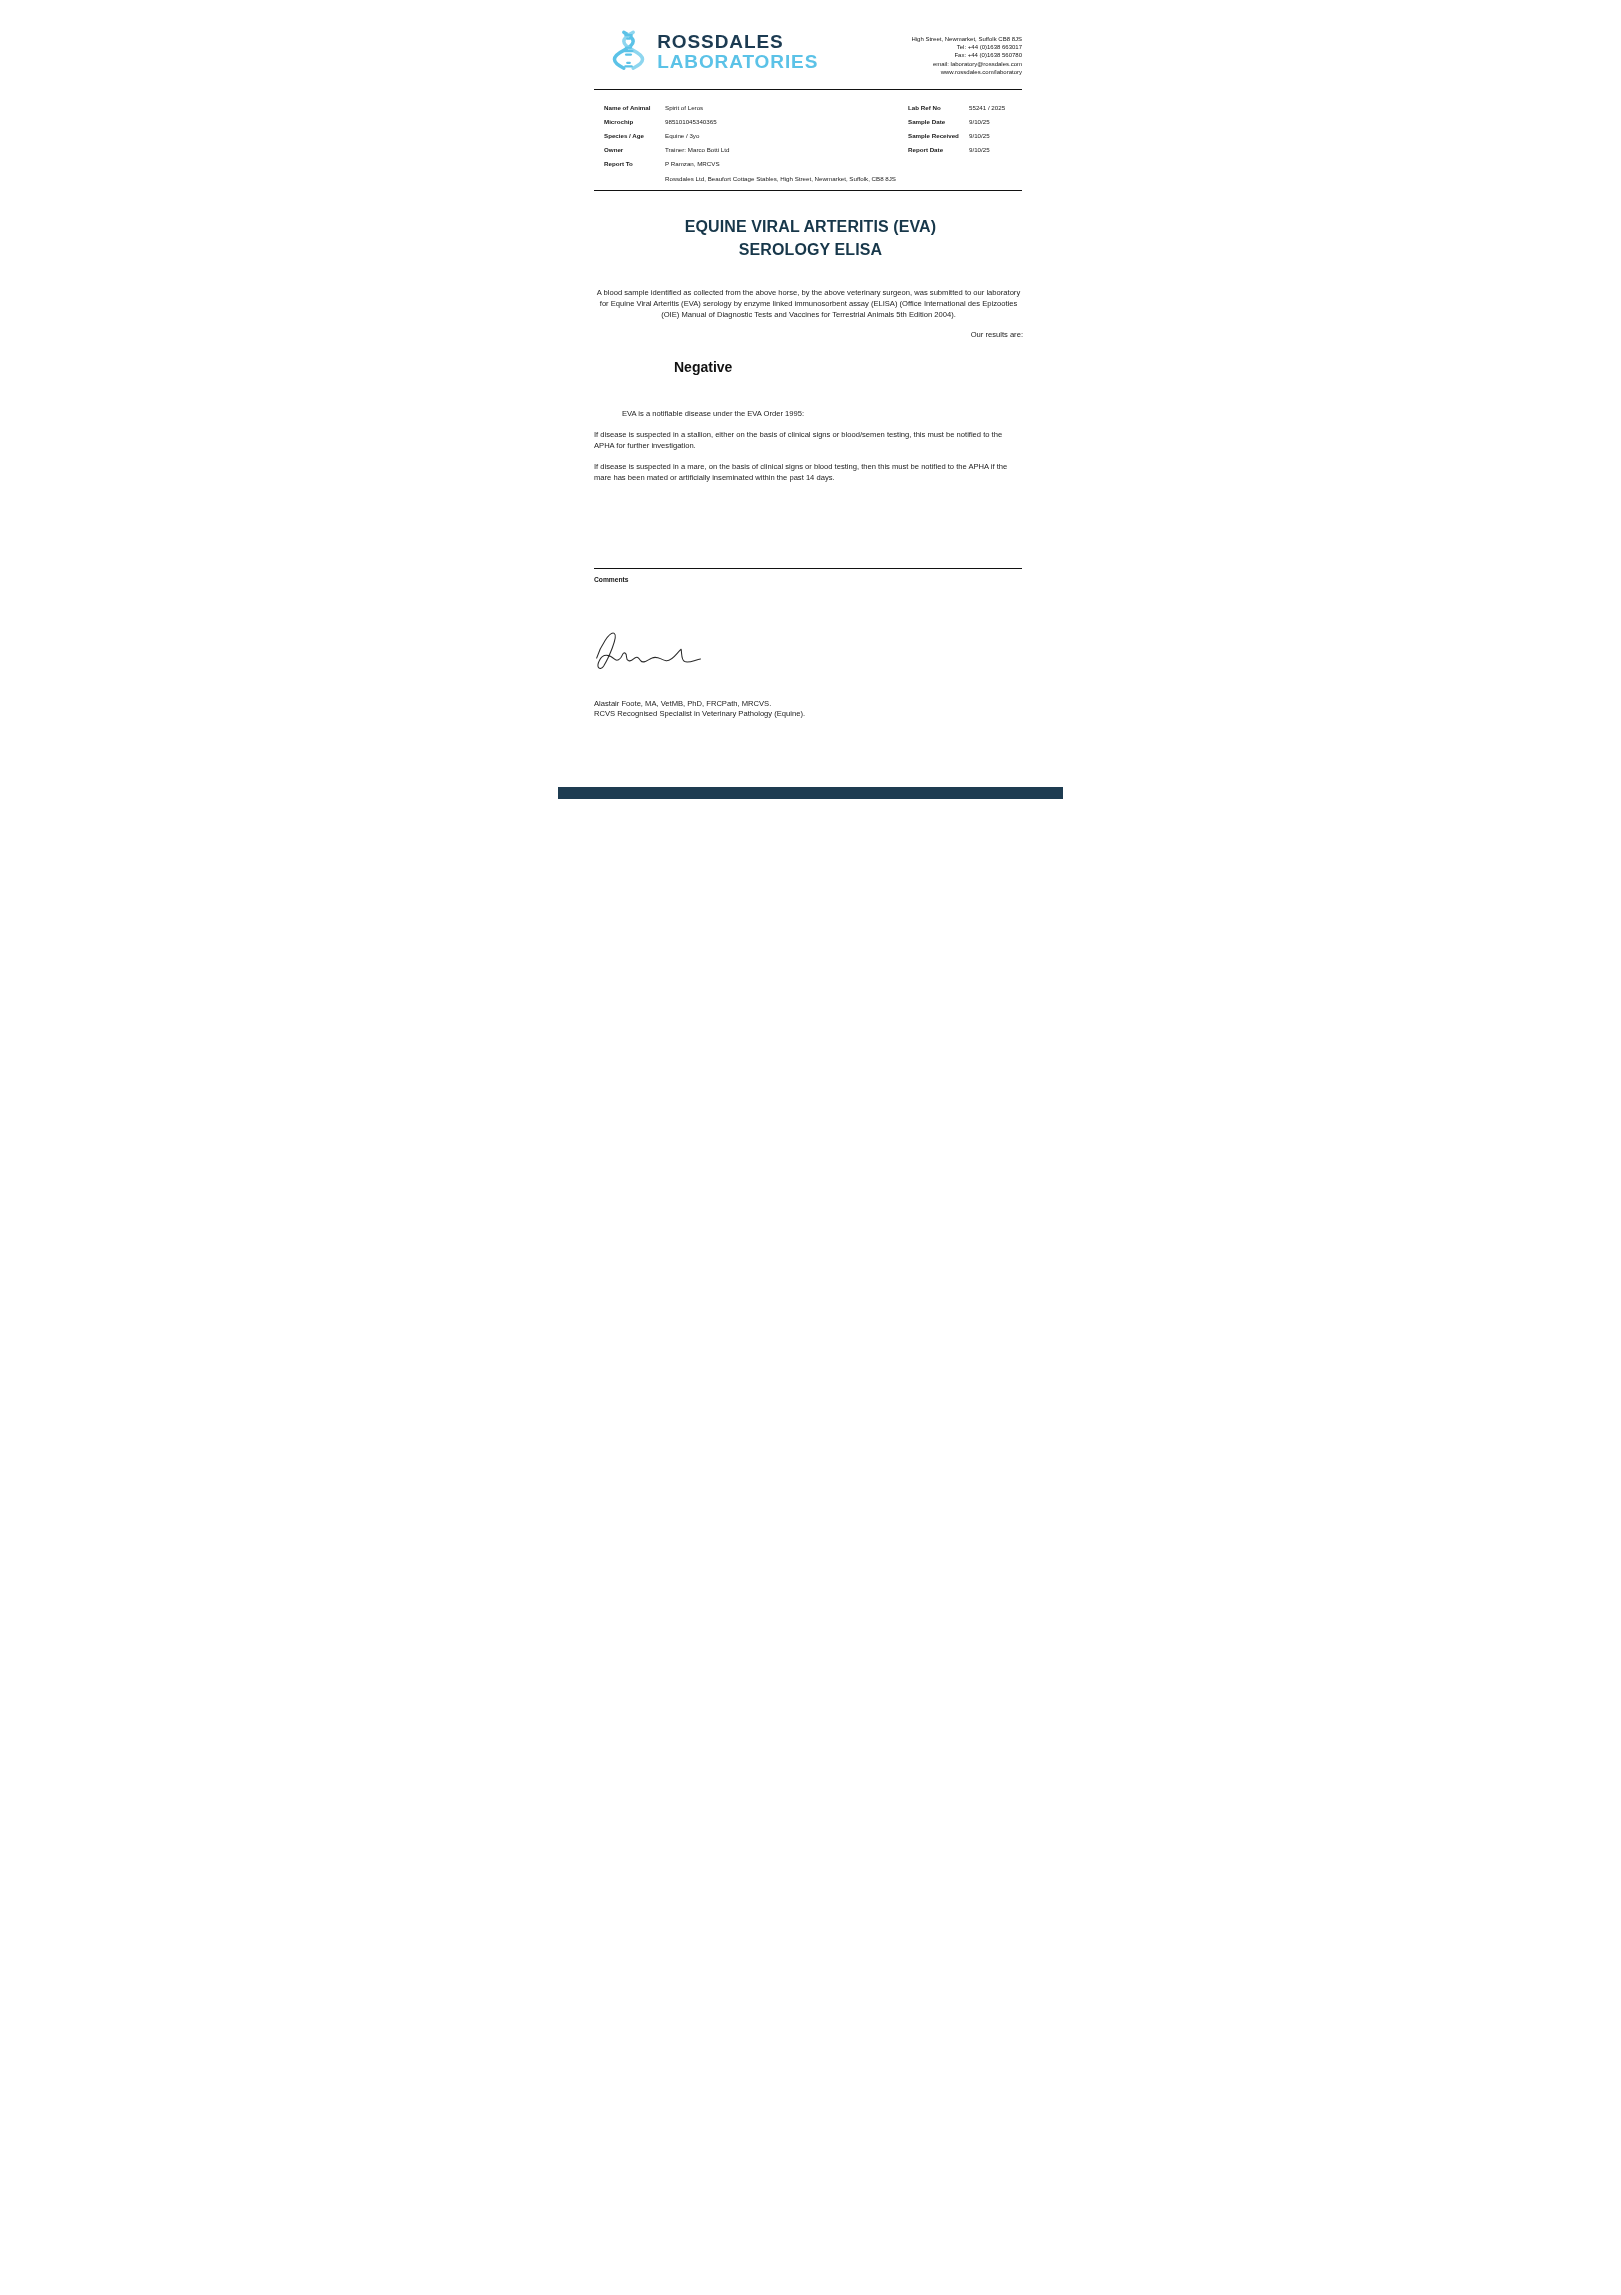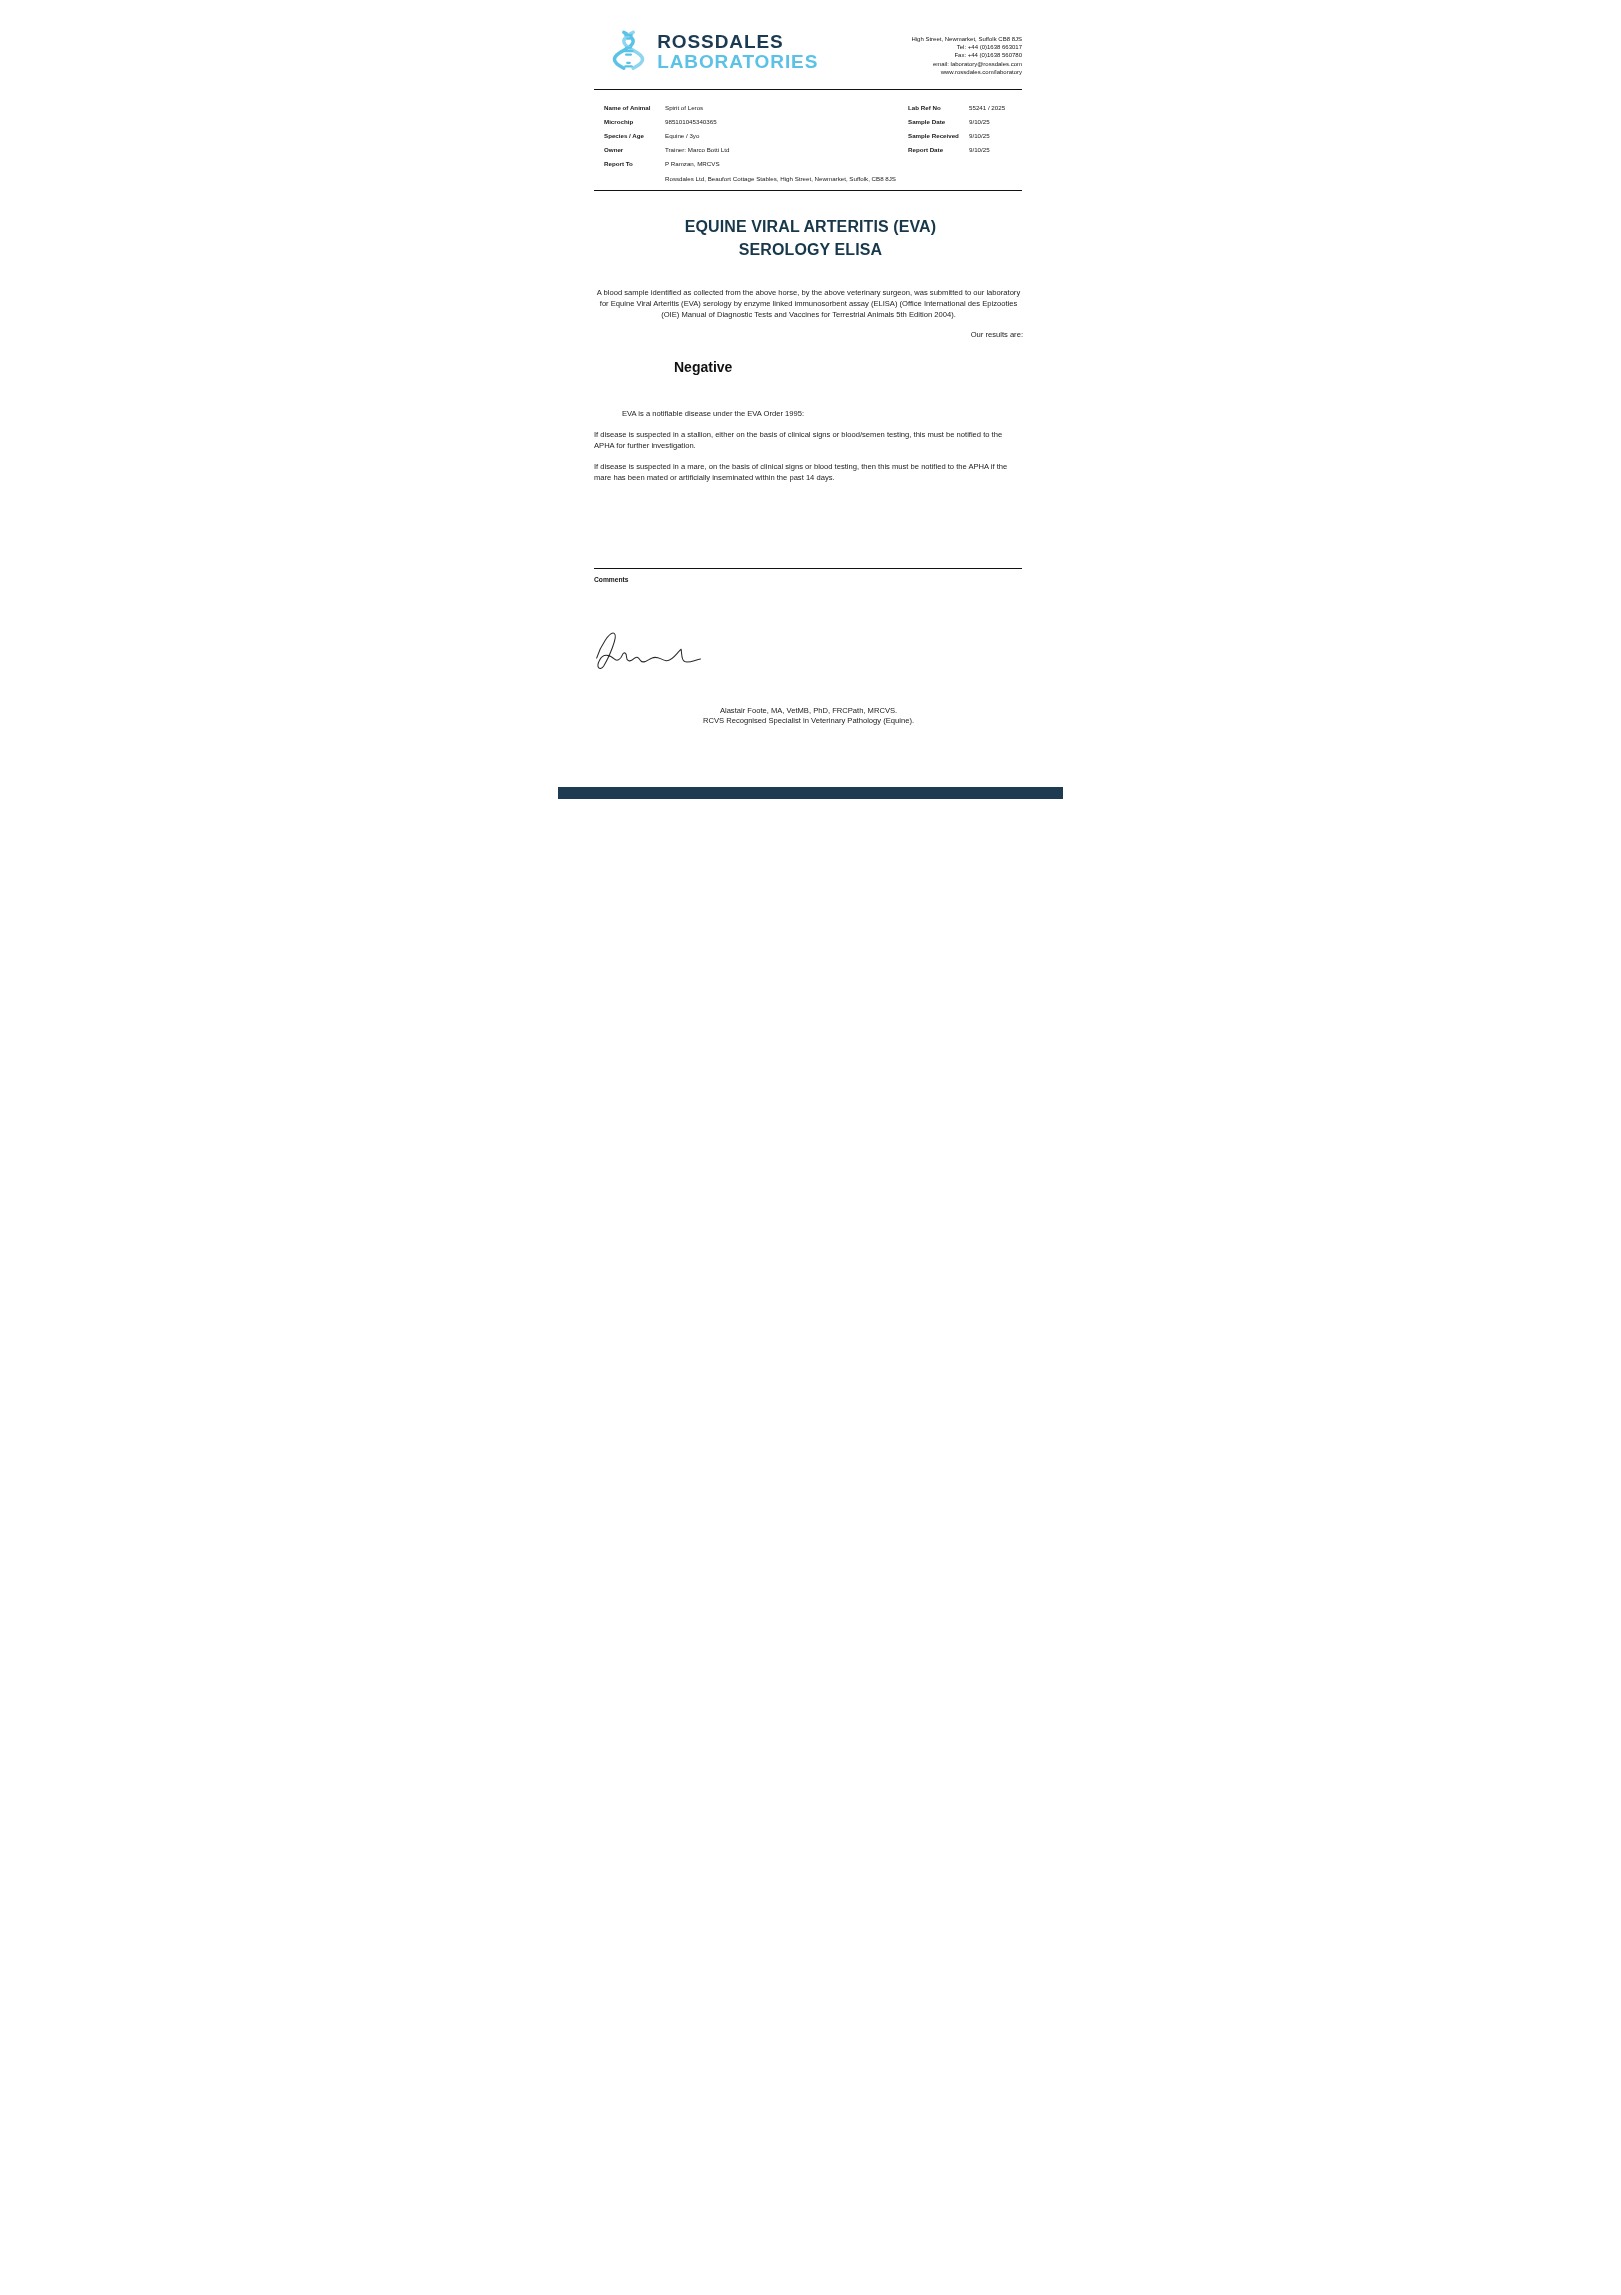--- a/index.html
+++ b/index.html
@@ -38,21 +38,21 @@
   .intro { margin-top:26px;text-align:center; }
   .results-label { margin-top:10px;text-align:right; }
   .result { margin-top:16px; margin-left:80px; font-size:14px; font-weight:bold; color:#111; }
   .notifiable { margin-top:32px;margin-left:28px; }
   .para { margin-top:10px; }
   
   .comments-heading { margin:6.4px 41px 0 36px; font-size:6.7px; font-weight:bold; color:#161616; }
   
   .signature { margin:44px 0 0 36px; }
   .signature svg { width:110px; height:48px; display:block; }
-  .signatory { margin:31px 40px 0 36px; font-size:7.6px; line-height:1.4; color:#1c1c1c;text-align:center; }
+  .signatory { margin:24px 40px 0 36px; font-size:7.6px; line-height:1.4; color:#1c1c1c; }
   
   .footer-bar { position:absolute; left:0; right:0; bottom:0; height:12px; background:#1e3c51; }
 </style>
 </head>
 <body>
 
 <div class="page">
 
   <header class="header">
     <div class="brand">

